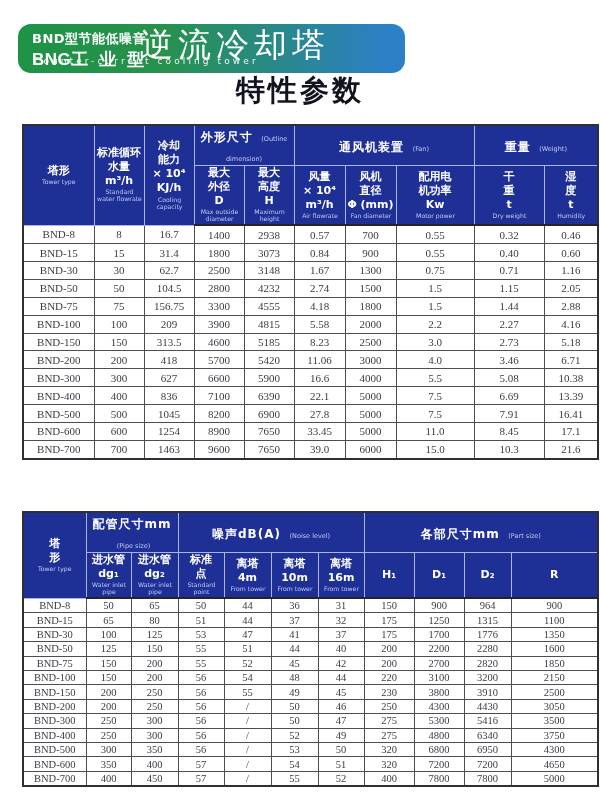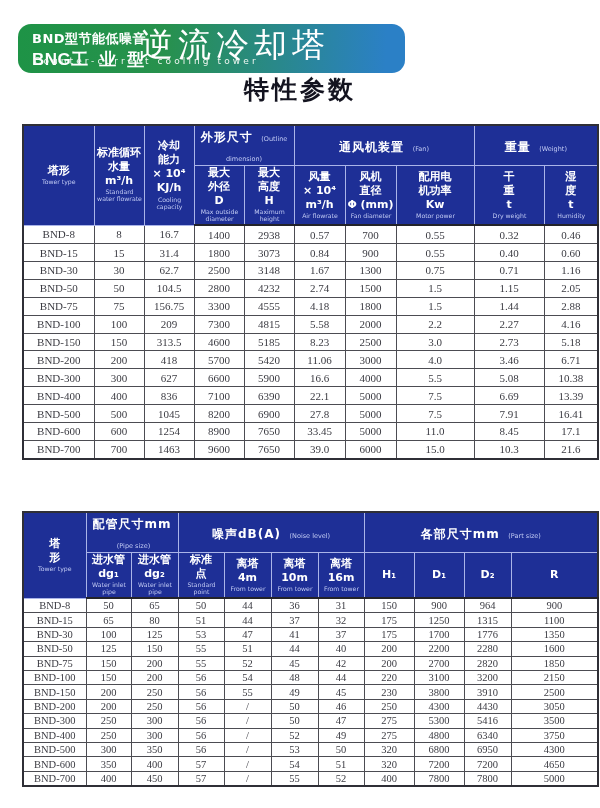--- a/index.html
+++ b/index.html
@@ -14,21 +14,21 @@
               font-family:"DejaVu Sans",sans-serif;letter-spacing:0.5px;white-space:pre;}
   .banner .b2{position:absolute;left:14px;top:24px;color:#fff;font-weight:bold;font-size:17px;
               font-family:Liberation Sans, sans-serif;letter-spacing:0.5px;white-space:pre;}
   .banner .big{position:absolute;left:122px;top:0px;color:#fff;font-weight:normal;font-size:33px;
                letter-spacing:5px;font-family:"DejaVu Serif",serif;line-height:42px;}
   .banner .esub{position:absolute;left:16px;bottom:7px;color:#eef6f0;font-size:9px;
                 letter-spacing:3.1px;font-family:"DejaVu Sans",sans-serif;white-space:nowrap;}
 
   
   .sec-title{position:absolute;left:0;width:600px;text-align:center;}
-  .sec-title .zh{font-size:25px;font-weight:bold;color:#13131f;letter-spacing:3px;
+  .sec-title .zh{font-size:29px;font-weight:bold;color:#13131f;letter-spacing:3px;
                  font-family:"DejaVu Serif",serif;line-height:26px;}
   .sec-title .en{font-size:9px;color:#757575;letter-spacing:1px;line-height:11px;
                  font-family:"DejaVu Sans",sans-serif;}
   #sec1{top:77px;} #sec2{top:463px;}
 
   
   table{position:absolute;left:22px;width:575px;border-collapse:collapse;table-layout:fixed;
         border:2px solid #2f2f36;}
   #t1{top:124px;} #t2{top:511px;}
   th{background:#1e2f96;color:#fff;font-family:"DejaVu Sans",sans-serif;font-weight:bold;
@@ -210,21 +210,21 @@
           <td>4.18</td>
           <td>1800</td>
           <td>1.5</td>
           <td>1.44</td>
           <td>2.88</td>
         </tr>
         <tr>
           <td>BND-100</td>
           <td>100</td>
           <td>209</td>
-          <td>7300</td>
+          <td>3900</td>
           <td>4815</td>
           <td>5.58</td>
           <td>2000</td>
           <td>2.2</td>
           <td>2.27</td>
           <td>4.16</td>
         </tr>
         <tr>
           <td>BND-150</td>
           <td>150</td>

